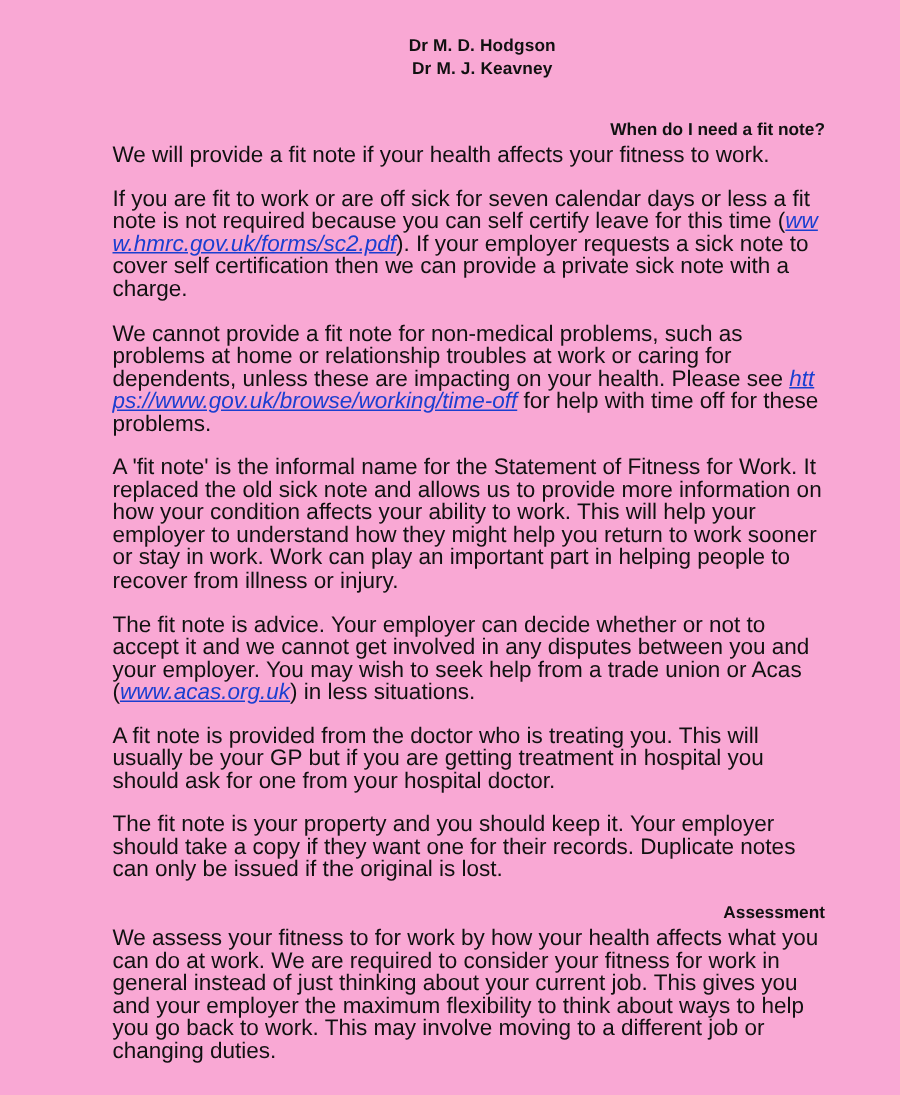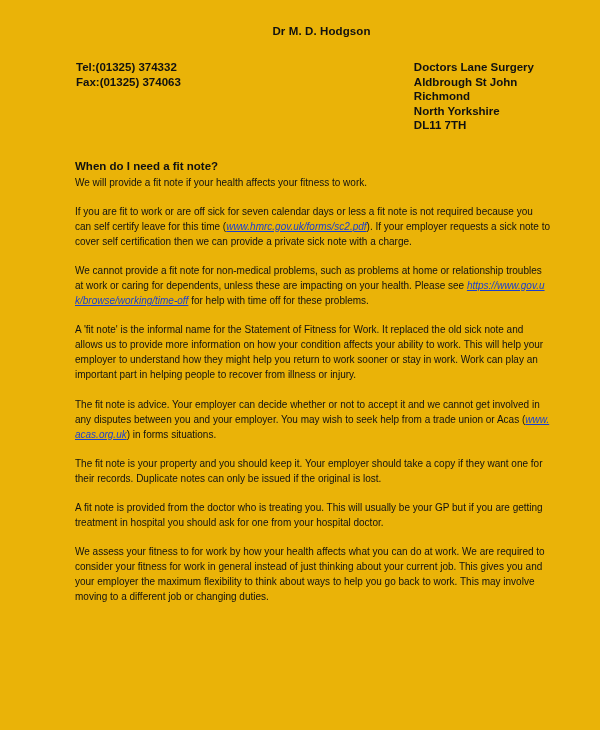--- a/index.html
+++ b/index.html
@@ -11,21 +11,21 @@
     width: 600px;
     height: 730px;
     font-family: "Liberation Sans", sans-serif;
     color: #111111;
     overflow: hidden;
   }
   .page {
     position: relative;
     width: 600px;
     height: 730px;
-    background: #eab308;
+    background: #f9a8d4;
     box-sizing: border-box;
     padding: 24px 50px 0 75px;
   }
   .doctors {
     text-align: center;
     font-weight: bold;
     font-size: 11.5px;
     line-height: 15px;
     letter-spacing: 0.1px;
     margin: 0 0 0 18px;
@@ -57,63 +57,53 @@
     padding-left: 14px;
   }
   .body-block {
     margin-top: 26px;
   }
   h2.section {
     font-size: 11.5px;
     font-weight: bold;
     margin: 0 0 1px 0;
     line-height: 15px;
+    text-align: right;
   }
   p.para {
-    font-size: 10px;
+    font-size: 15px;
     line-height: 15.1px;
     margin: 0 0 14px 0;
     text-align: left;
   }
   a.link {
     color: #1a3fd0;
     text-decoration: underline;
     word-break: break-all;
     font-style: italic;
   }
 </style>
 </head>
 <body>
 
 <div class="page">
 
   <div>
     <div class="doctors">Dr M. D. Hodgson</div>
+    <div class="doctors">Dr M. J. Keavney</div>
   </div>
 
-  <div class="contact-row">
-    <div class="contact-left">
-      <div>Tel:(01325) 374332</div>
-      <div>Fax:(01325) 374063</div>
-    </div>
-    <div class="contact-right">
-      <div>Doctors Lane Surgery</div>
-      <div>Aldbrough St John</div>
-      <div>Richmond</div>
-      <div>North Yorkshire</div>
-      <div>DL11 7TH</div>
-    </div>
-  </div>
 
 
   <div class="body-block" id="sections-root">
       <h2 class="section">When do I need a fit note?</h2>
       <p class="para"><span>We will provide a fit note if your health affects your fitness to work.</span></p>
       <p class="para"><span>If you are fit to work or are off sick for seven calendar days or less a fit note is not required because you can self certify leave for this time (</span><a class="link">www.hmrc.gov.uk/forms/sc2.pdf</a><span>). If your employer requests a sick note to cover self certification then we can provide a private sick note with a charge.</span></p>
       <p class="para"><span>We cannot provide a fit note for non-medical problems, such as problems at home or relationship troubles at work or caring for dependents, unless these are impacting on your health. Please see </span><a class="link">https://www.gov.uk/browse/working/time-off</a><span> for help with time off for these problems.</span></p>
       <p class="para"><span>A 'fit note' is the informal name for the Statement of Fitness for Work. It replaced the old sick note and allows us to provide more information on how your condition affects your ability to work. This will help your employer to understand how they might help you return to work sooner or stay in work. Work can play an important part in helping people to recover from illness or injury.</span></p>
-      <p class="para"><span>The fit note is advice. Your employer can decide whether or not to accept it and we cannot get involved in any disputes between you and your employer. You may wish to seek help from a trade union or Acas (</span><a class="link">www.acas.org.uk</a><span>) in forms situations.</span></p>
+      <p class="para"><span>The fit note is advice. Your employer can decide whether or not to accept it and we cannot get involved in any disputes between you and your employer. You may wish to seek help from a trade union or Acas (</span><a class="link">www.acas.org.uk</a><span>) in less situations.</span></p>
+      <p class="para"><span>A fit note is provided from the doctor who is treating you. This will usually be your GP but if you are getting treatment in hospital you should ask for one from your hospital doctor.</span></p>
       <p class="para"><span>The fit note is your property and you should keep it. Your employer should take a copy if they want one for their records. Duplicate notes can only be issued if the original is lost.</span></p>
-      <p class="para"><span>A fit note is provided from the doctor who is treating you. This will usually be your GP but if you are getting treatment in hospital you should ask for one from your hospital doctor.</span></p>
+      <h2 class="section">Assessment</h2>
       <p class="para"><span>We assess your fitness to for work by how your health affects what you can do at work. We are required to consider your fitness for work in general instead of just thinking about your current job. This gives you and your employer the maximum flexibility to think about ways to help you go back to work. This may involve moving to a different job or changing duties.</span></p>
     </div>
 
 </div>
 
 </body></html>

